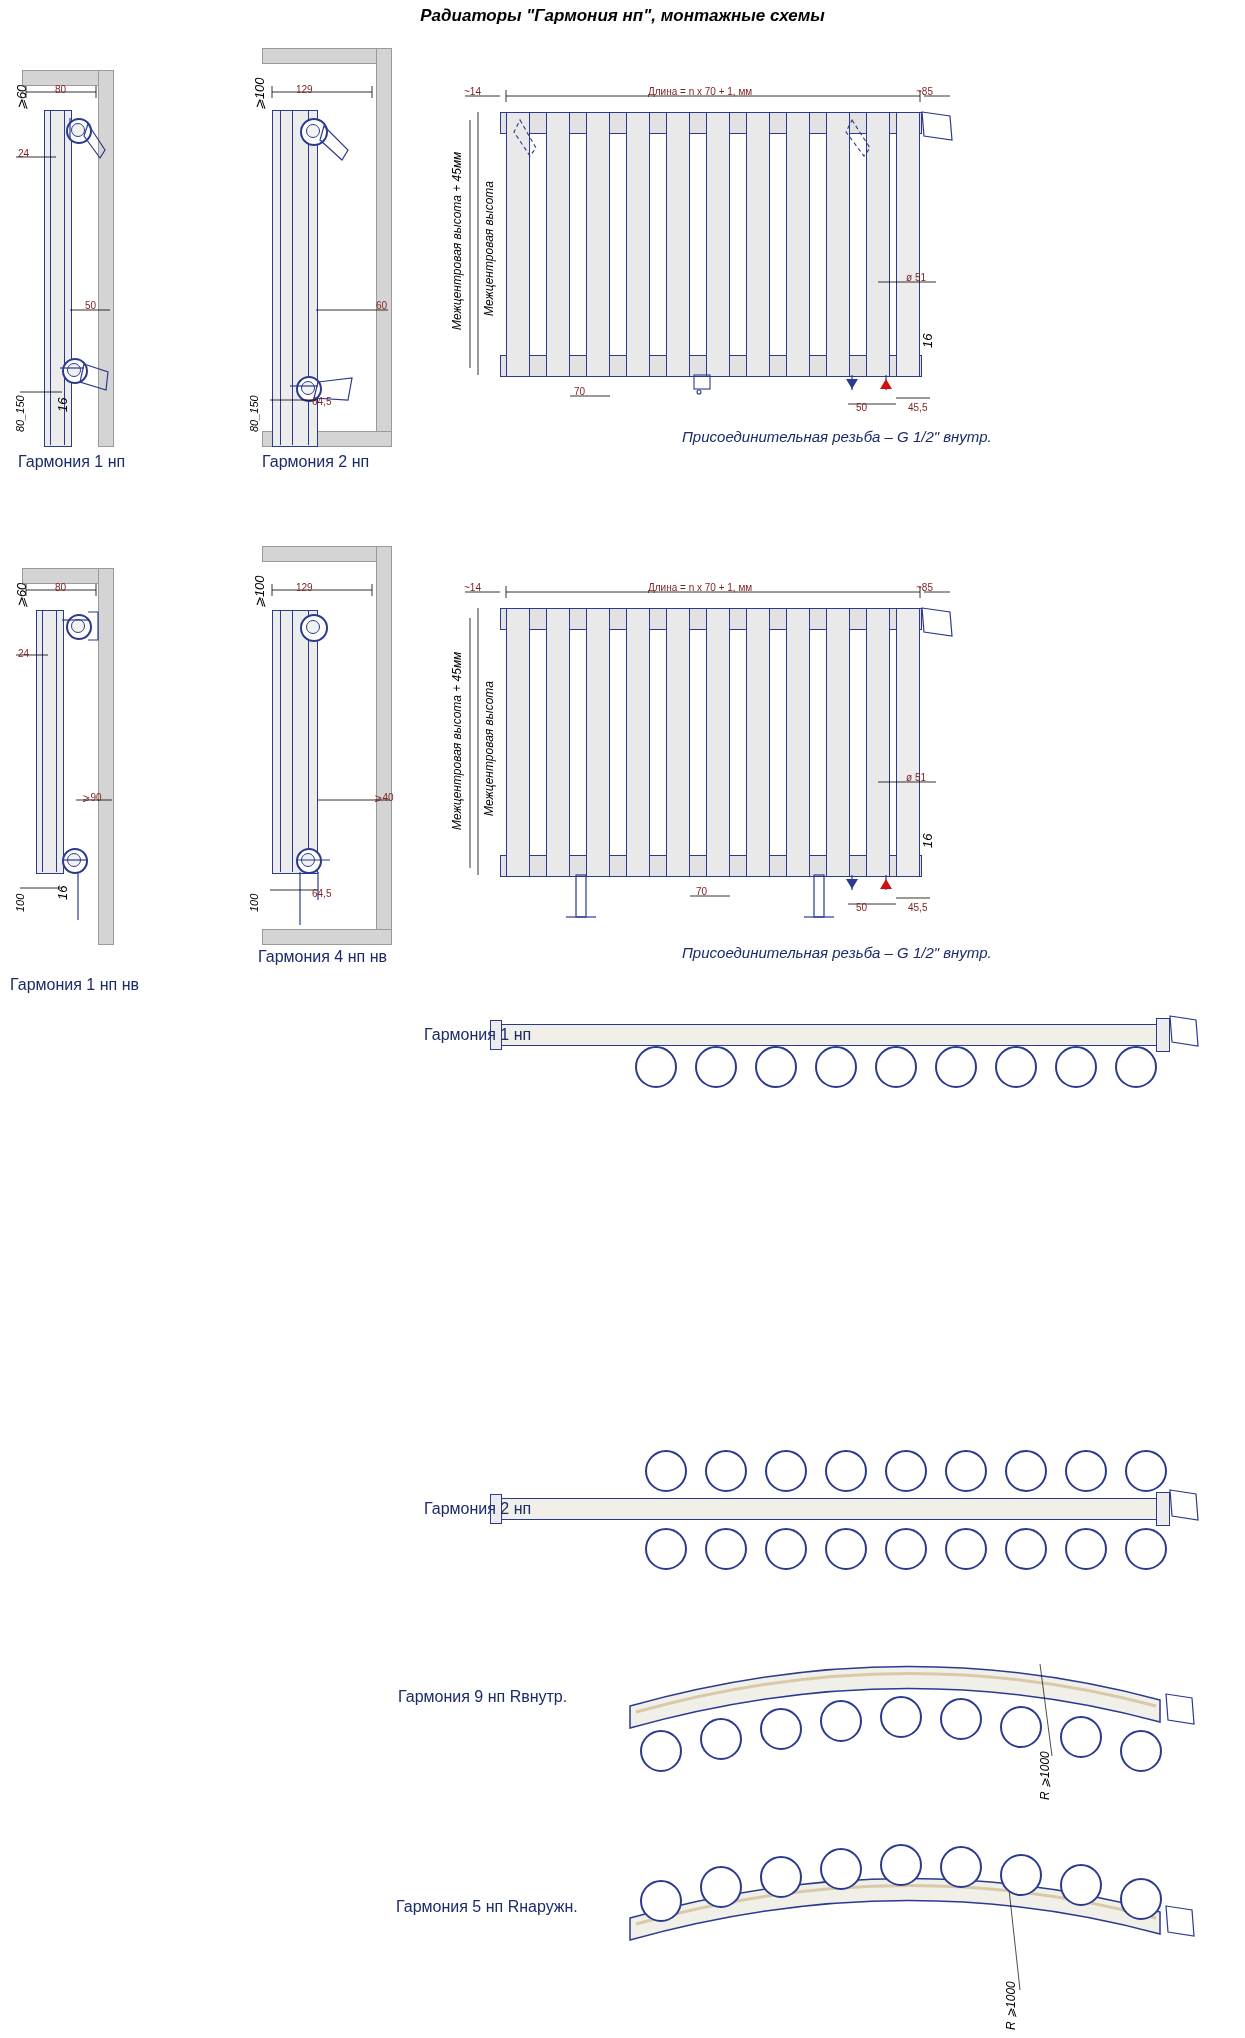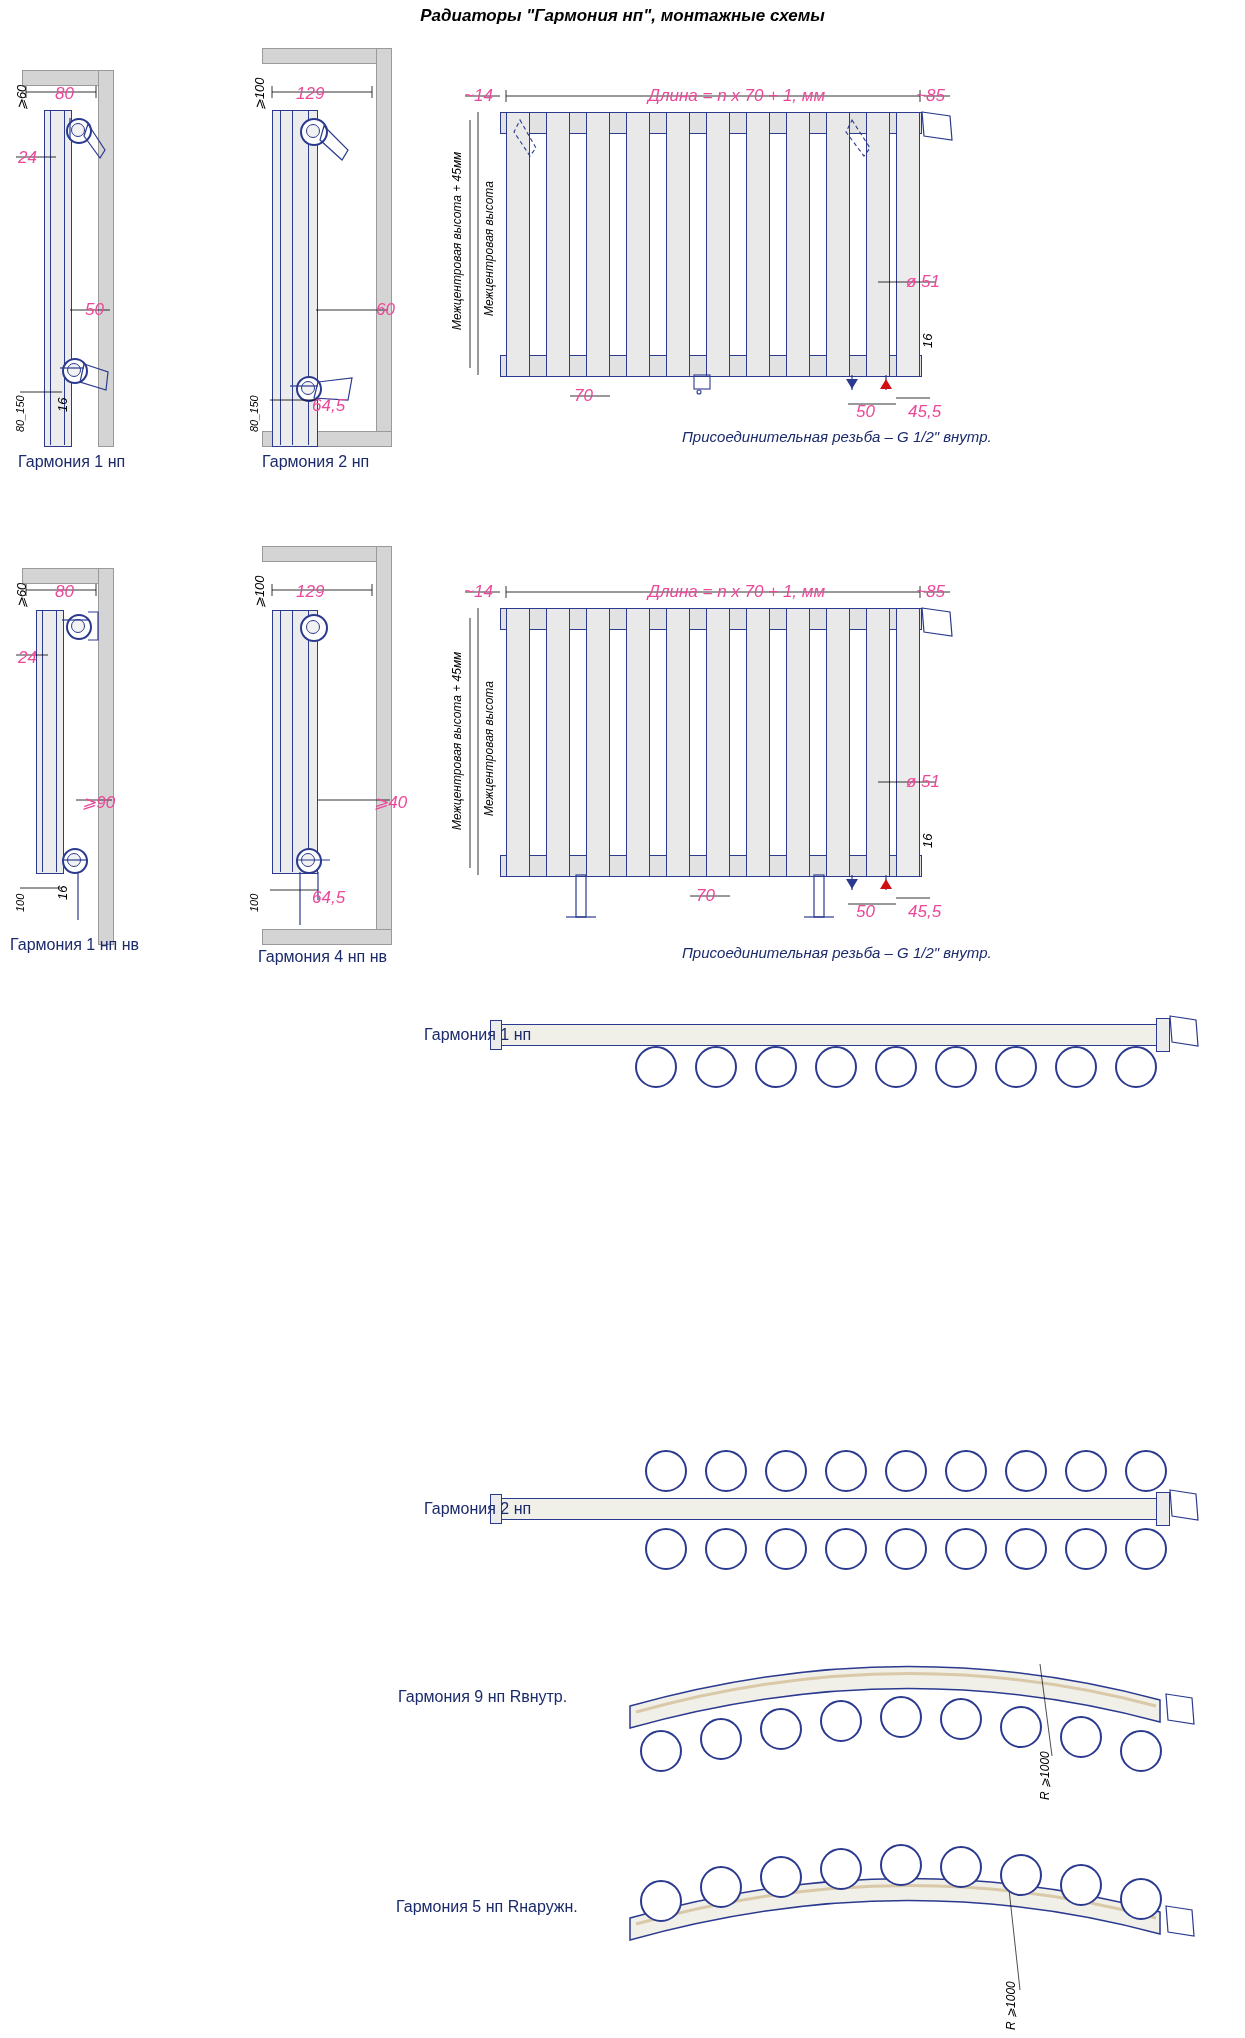--- a/index.html
+++ b/index.html
@@ -1,19 +1,19 @@
 <!DOCTYPE html>
 <html><head>
 <meta charset="utf-8">
 <style>
   html,body{margin:0;padding:0;background:#ffffff;}
   body{width:1245px;height:2038px;position:relative;font-family:"Liberation Sans",sans-serif;color:#000;}
   .root{position:relative;width:1245px;height:2038px;overflow:hidden;}
   .title{position:absolute;left:0;top:6px;width:1245px;text-align:center;font-size:17px;font-style:italic;font-weight:bold;}
-  .dim{position:absolute;font-size:17px;font-style:italic;color:#ec4899;white-space:nowrap;}
+  .dim{position:absolute;font-size:10px;color:#7f1d1d;white-space:nowrap;}
   .dimv{position:absolute;font-size:13px;font-style:italic;color:#000;white-space:nowrap;transform-origin:0 0;transform:rotate(-90deg);}
   .cap{position:absolute;font-size:16px;color:#1b2a6b;white-space:nowrap;}
   .capi{position:absolute;font-size:15px;font-style:italic;color:#1b2a6b;white-space:nowrap;}
   .wall{position:absolute;background:#d4d4d4;border:1px solid #9a9a9a;}
   .rad{position:absolute;border:1.6px solid #2b3a8f;background:#ececec;}
   .fin{position:absolute;border:1.4px solid #2b3a8f;background:#e9e9e9;}
   .hdr{position:absolute;border:1.6px solid #2b3a8f;background:#e2e2e2;}
   .lnb{position:absolute;background:#2b3a8f;}
   .ring{position:absolute;border:2px solid #2b3a8f;border-radius:50%;background:#fff;}
   .ring2{position:absolute;border:1.4px solid #2b3a8f;border-radius:50%;background:#f2f2f2;}
@@ -203,21 +203,21 @@
       </g>
     </svg>
 
     <div class="dimv" style="left:14px;top:608px;">⩾60</div>
     <div class="dim" style="left:55px;top:582px;">80</div>
     <div class="dim" style="left:18px;top:648px;">24</div>
     <div class="dim" style="left:82px;top:792px;">⩾90</div>
     <div class="dimv" style="left:55px;top:900px;">16</div>
     <div class="dimv" style="left:14px;top:912px;font-size:11px;">100</div>
 
-    <div class="cap" style="left:10px;top:936px;">Гармония 1 нп нв</div>
+    <div class="cap" style="left:10px;top:976px;">Гармония 1 нп нв</div>
   </div>
 
   <div>
     <div class="wall" style="left:262px;top:546px;width:128px;height:14px;"></div>
     <div class="wall" style="left:376px;top:546px;width:14px;height:397px;"></div>
     <div class="wall" style="left:262px;top:929px;width:128px;height:14px;"></div>
 
     <div class="rad" style="left:272px;top:610px;width:44px;height:262px;"></div>
     <div class="lnb" style="left:280px;top:610px;width:1px;height:262px;"></div>
     <div class="lnb" style="left:292px;top:610px;width:1px;height:262px;"></div>

